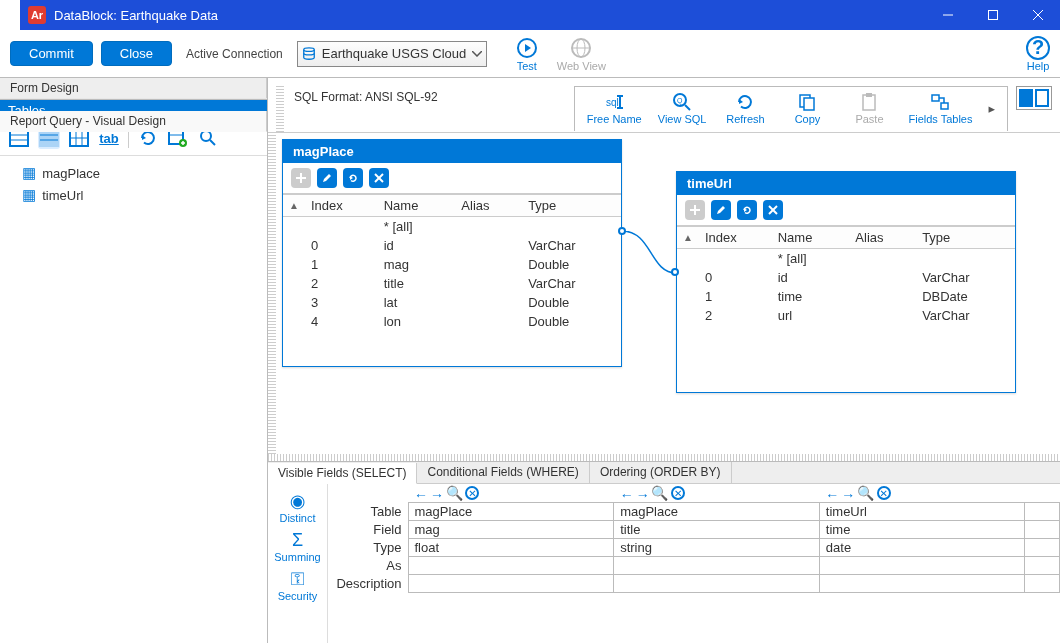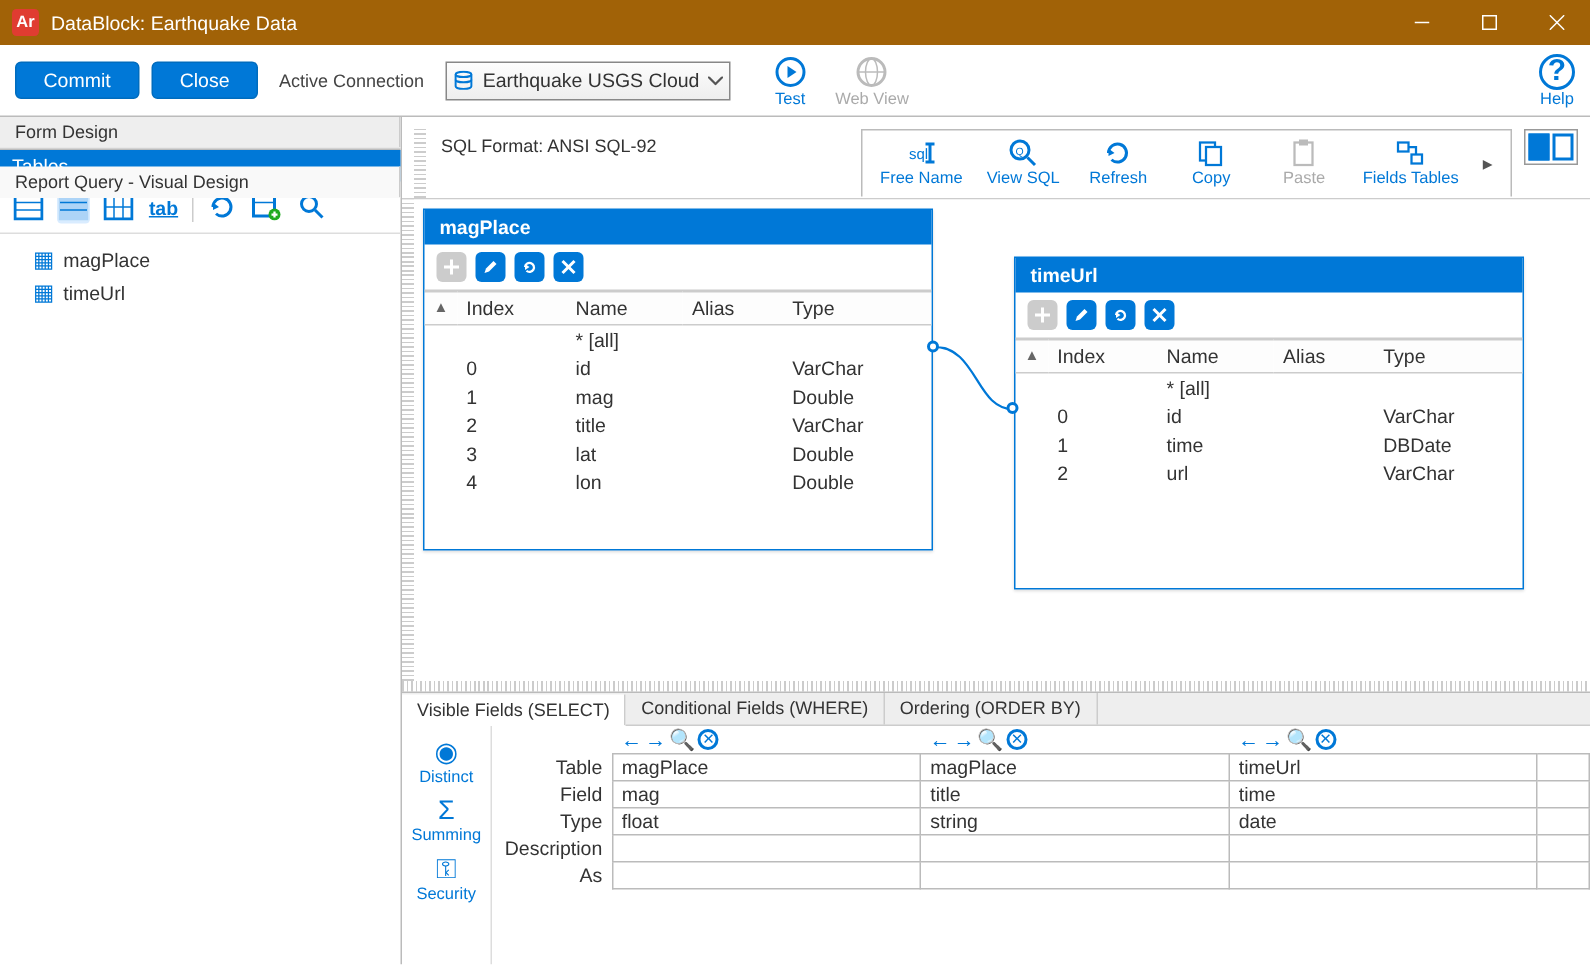--- a/index.html
+++ b/index.html
@@ -1,19 +1,19 @@
 <!DOCTYPE html>
 <html><head>
 <meta charset="utf-8">
 <style>
   * { box-sizing: border-box; margin: 0; padding: 0; font-family: "Segoe UI", Arial, sans-serif; }
   body { width: 1060px; height: 643px; overflow: hidden; background: #fff; font-size: 13px; color: #333; }
 
   
-  .titlebar { height: 30px; background: #a16207; color: #fff; display: flex; align-items: center; padding: 0 0 0 8px; }
+  .titlebar { height: 30px; background: #1d4ed8; color: #fff; display: flex; align-items: center; padding: 0 0 0 8px; margin-left: 20px; }
   .titlebar .logo { width: 18px; height: 18px; background: #e03c31; border-radius: 3px; display: inline-flex; align-items: center; justify-content: center; font-size: 11px; font-weight: bold; color: #fff; margin-right: 8px; }
   .titlebar .title { font-size: 13px; flex: 1; }
   .titlebar .winbtns { display: flex; }
   .titlebar .winbtn { width: 45px; height: 30px; display: flex; align-items: center; justify-content: center; cursor: pointer; }
   .titlebar .winbtn svg { width: 10px; height: 10px; stroke: #fff; fill: none; stroke-width: 1; }
 
   
   .toolbar { height: 48px; border-bottom: 1px solid #bbb; display: flex; align-items: center; padding: 0 10px; gap: 8px; background: #fff; }
   .btn-blue { background: #0078d7; color: #fff; border: 1px solid #006cbe; border-radius: 4px; padding: 4px 18px; font-size: 13px; cursor: pointer; }
   .toolbar-label { font-size: 12px; color: #444; margin-left: 6px; margin-right: 6px; }
@@ -535,28 +535,28 @@
               <td></td>
             </tr>
             <tr>
               <td class="rowlabel">Type</td>
               <td>float</td>
               <td>string</td>
               <td>date</td>
               <td></td>
             </tr>
             <tr>
+              <td class="rowlabel">As</td>
+              <td></td>
+              <td></td>
+              <td></td>
+              <td></td>
+            </tr>
+            <tr>
               <td class="rowlabel">Description</td>
-              <td></td>
-              <td></td>
-              <td></td>
-              <td></td>
-            </tr>
-            <tr>
-              <td class="rowlabel">As</td>
               <td></td>
               <td></td>
               <td></td>
               <td></td>
             </tr>
           </tbody>
             </table>
         </div>
       </div>
     </div>

